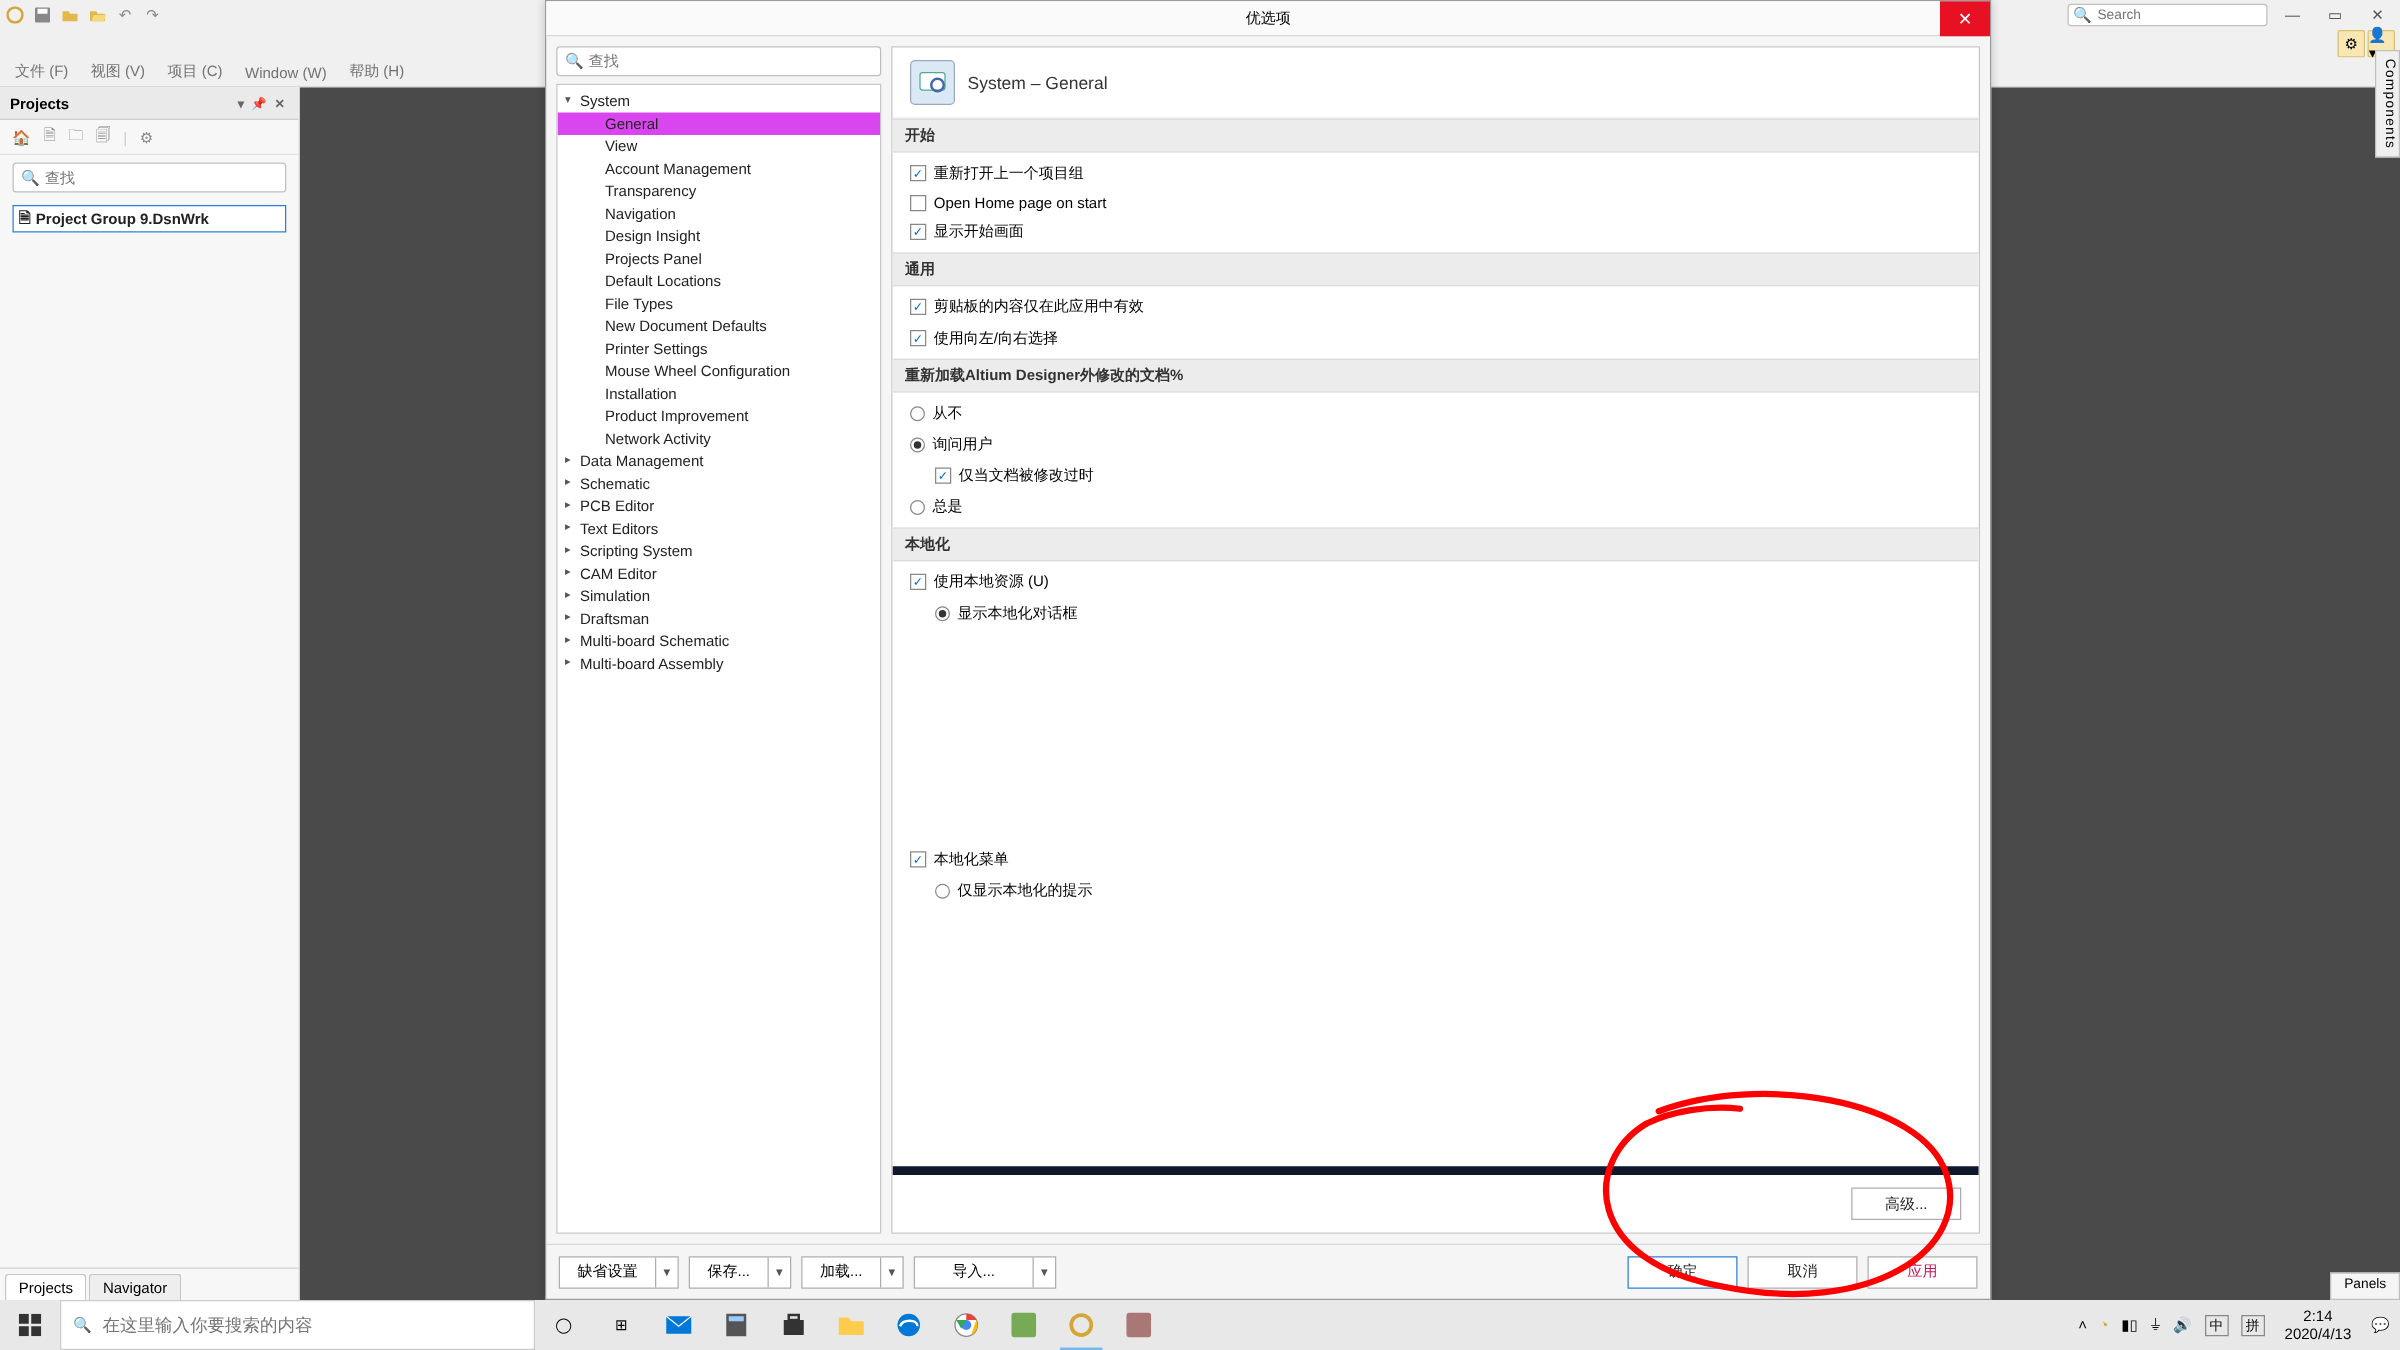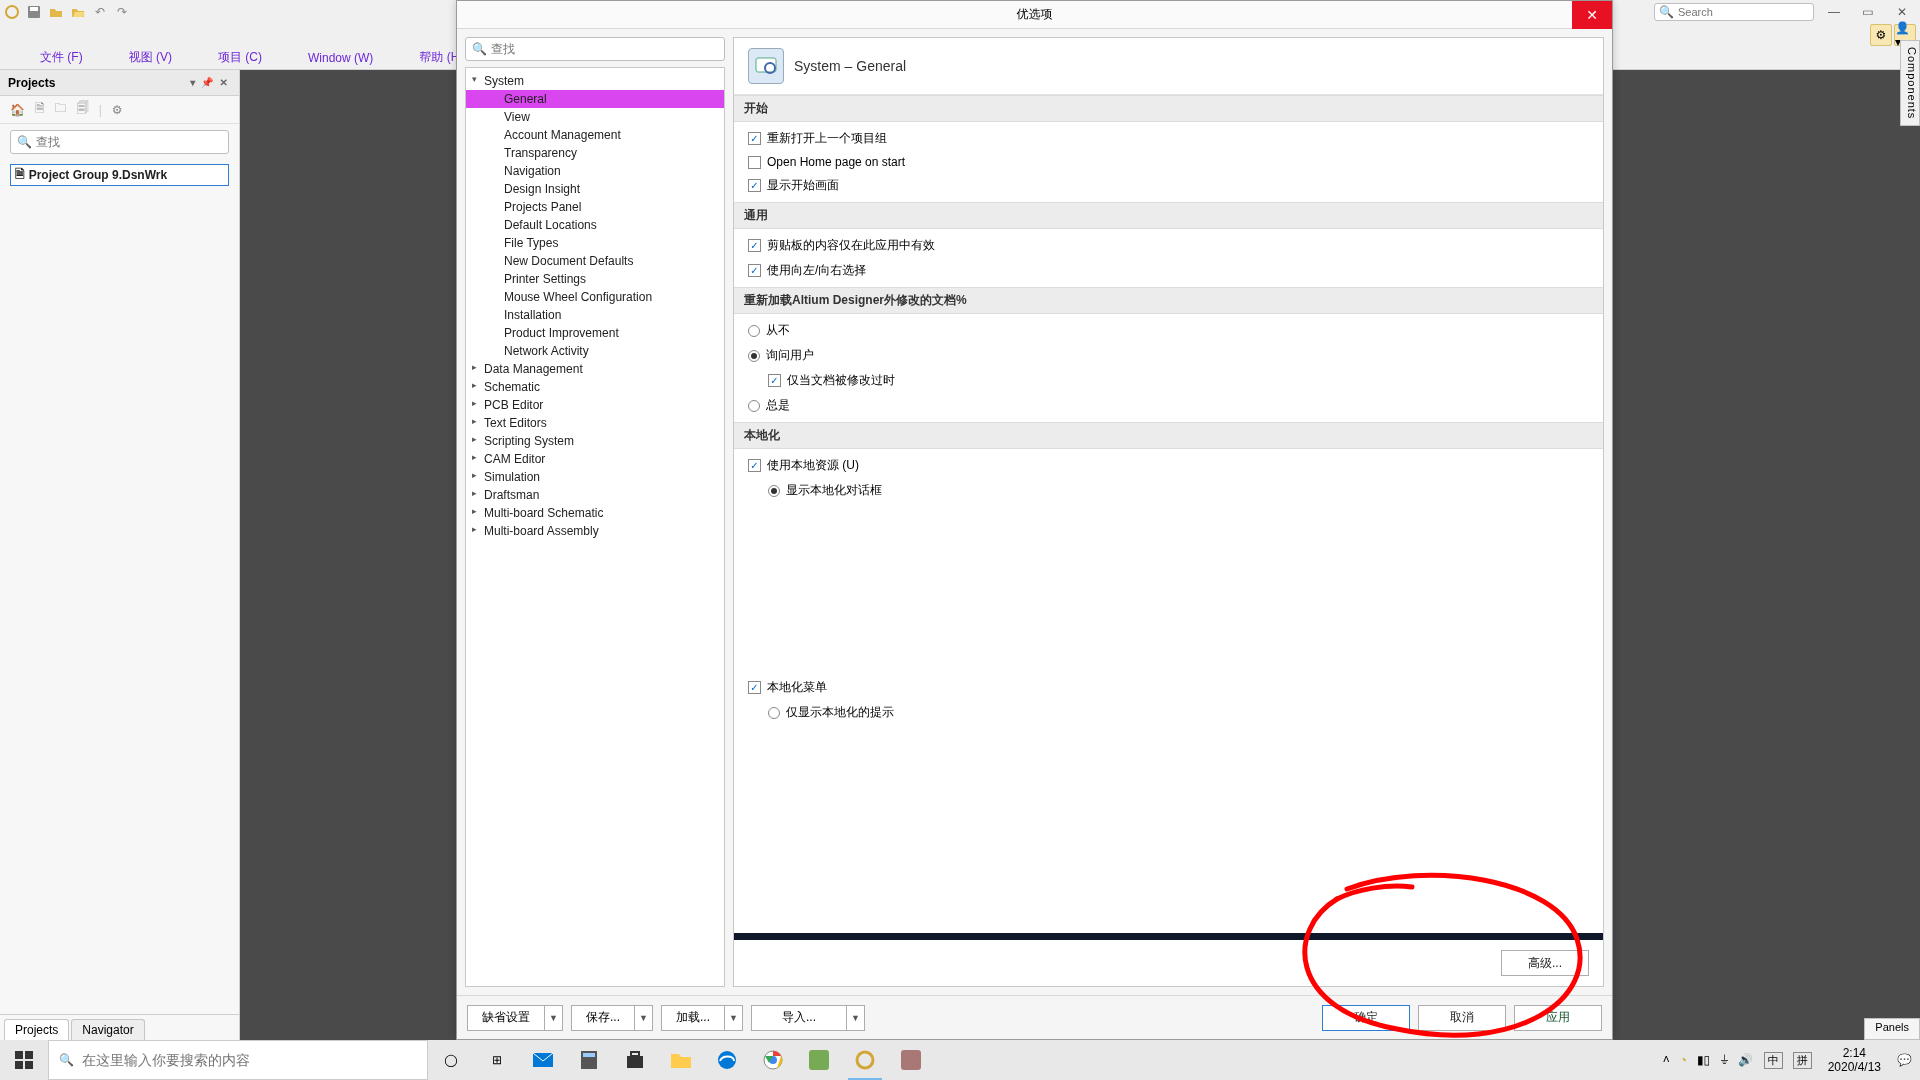--- a/index.html
+++ b/index.html
@@ -11,21 +11,21 @@
 
 .titlebar { height:24px; background:#f0f0f0; display:flex; align-items:center; padding:0 4px; gap:6px; }
 .titlebar .tb-icon { width:16px; height:16px; display:inline-flex; align-items:center; justify-content:center; }
 .tb-spacer { flex:1; }
 .search-box { display:flex; align-items:center; border:1px solid #bfbfbf; border-radius:3px; background:#fff; height:18px; width:160px; padding:0 4px; gap:4px; }
 .search-box input { border:none; outline:none; font-size:11px; flex:1; background:transparent; }
 .win-btn { width:28px; height:20px; display:inline-flex; align-items:center; justify-content:center; color:#555; }
 .gear-btn, .user-btn { width:22px; height:22px; display:inline-flex; align-items:center; justify-content:center; background:#f8e7b2; border:1px solid #d8c070; border-radius:2px; }
 
 .menubar { height:24px; background:#f0f0f0; display:flex; align-items:center; padding:0 4px; gap:2px; border-bottom:1px solid #d0d0d0; }
-.menubar span { padding:2px 8px; color:#6d28d9;margin-left:28px; }
+.menubar span { padding:2px 8px; color:#737373; }
 
 
 .body { flex:1; display:flex; position:relative; }
 .projects-panel { width:240px; background:#f7f7f7; border-right:1px solid #d0d0d0; display:flex; flex-direction:column; }
 .panel-header { height:26px; background:#eaeaea; border-bottom:1px solid #d0d0d0; display:flex; align-items:center; padding:0 8px; font-weight:bold; }
 .panel-header .hdr-spacer { flex:1; }
 .panel-header .pin { color:#666; font-size:10px; padding:0 3px; }
 .panel-toolbar { height:28px; display:flex; align-items:center; gap:10px; padding:0 10px; border-bottom:1px solid #e0e0e0;}
 .panel-toolbar span { color:#888; }
 .panel-search { padding:6px 10px; }
@@ -36,21 +36,21 @@
 .panel-tabs { height:26px; border-top:1px solid #d0d0d0; display:flex; align-items:flex-end; padding:0 4px; gap:2px;}
 .panel-tabs div { padding:3px 10px; border:1px solid #c5c5c5; border-bottom:none; background:#fff; border-radius:3px 3px 0 0;}
 .panel-tabs div.inactive { background:#eee; }
 
 .workspace { flex:1; background:#4a4a4a; position:relative; }
 
 .side-tab { position:absolute; right:0; top:40px; width:20px; background:#f0f0f0; border:1px solid #c0c0c0; writing-mode:vertical-rl; text-align:center; padding:6px 1px; font-size:11px; letter-spacing:1px;}
 .panels-btn { position:absolute; right:0; bottom:0; height:22px; background:#f5f5f5; border:1px solid #c0c0c0; padding:2px 10px; font-size:11px;}
 
 
-.dialog { position:absolute; left:456px; top:0; width:1157px; height:1040px; background:#f5f5f5; border:1px solid #9a9a9a; box-shadow:0 0 8px rgba(0,0,0,.2); display:flex; flex-direction:column; }
+.dialog { position:absolute; left:436px; top:0; width:1157px; height:1040px; background:#f5f5f5; border:1px solid #9a9a9a; box-shadow:0 0 8px rgba(0,0,0,.2); display:flex; flex-direction:column; }
 .dlg-title { height:28px; display:flex; align-items:center; justify-content:center; position:relative; background:#fafafa; border-bottom:1px solid #d8d8d8;}
 .dlg-title .t { font-size:12px; }
 .dlg-close { position:absolute; right:0; top:0; width:40px; height:28px; background:#e81123; color:#fff; display:flex; align-items:center; justify-content:center; font-size:14px;}
 .dlg-body { flex:1; display:flex; padding:8px; gap:8px; overflow:hidden;}
 .dlg-tree-wrap { width:260px; display:flex; flex-direction:column; gap:6px;}
 .dlg-tree-search { height:24px; border:1px solid #bfbfbf; border-radius:3px; background:#fff; display:flex; align-items:center; padding:0 6px; gap:4px;}
 .dlg-tree-search input { border:none; outline:none; flex:1;}
 .dlg-tree { flex:1; border:1px solid #c8c8c8; background:#fff; overflow:auto; padding:4px 0;}
 .tnode { padding:2px 6px 2px 18px; color:#222; white-space:nowrap; position:relative;}
 .tnode.l1::before { content:'▸'; position:absolute; left:6px; top:2px; font-size:9px; color:#555;}
@@ -66,21 +66,21 @@
 .opts { padding:8px 14px; display:flex; flex-direction:column; gap:8px;}
 .row { display:flex; align-items:center; gap:6px;}
 .row.indent1 { padding-left:20px; }
 .cb { width:13px; height:13px; border:1px solid #888; background:#fff; display:inline-flex; align-items:center; justify-content:center; font-size:10px; color:#0066cc;}
 .rb { width:12px; height:12px; border:1px solid #888; border-radius:50%; background:#fff; display:inline-flex; align-items:center; justify-content:center;}
 .rb.sel::after { content:''; width:6px; height:6px; background:#333; border-radius:50%;}
 .two-col { display:flex; gap:180px;flex-direction:column;}
 .content-foot { padding:10px 14px; display:flex; justify-content:flex-end; border-top:7px solid #0f172a;}
 .btn { min-width:88px; height:26px; border:1px solid #adadad; background:#fff; display:inline-flex; align-items:center; justify-content:center; padding:0 12px; color:#222;}
 .btn.primary { border:1px solid #2d7fd3; }
-.btn.disabled { color:#14532d; }
+.btn.disabled { color:#be185d; }
 .dlg-foot { height:44px; display:flex; align-items:center; padding:0 10px; gap:8px; border-top:1px solid #d8d8d8;}
 .drop-btn { display:flex; align-items:center; border:1px solid #adadad; background:#fff; height:26px;}
 .drop-btn .lbl { padding:0 14px;}
 .drop-btn .arr { width:18px; border-left:1px solid #adadad; display:flex; align-items:center; justify-content:center; height:100%; font-size:9px; color:#555;}
 
 
 .annot { position:absolute; pointer-events:none; }
 .annot svg { overflow:visible; }
 
 

